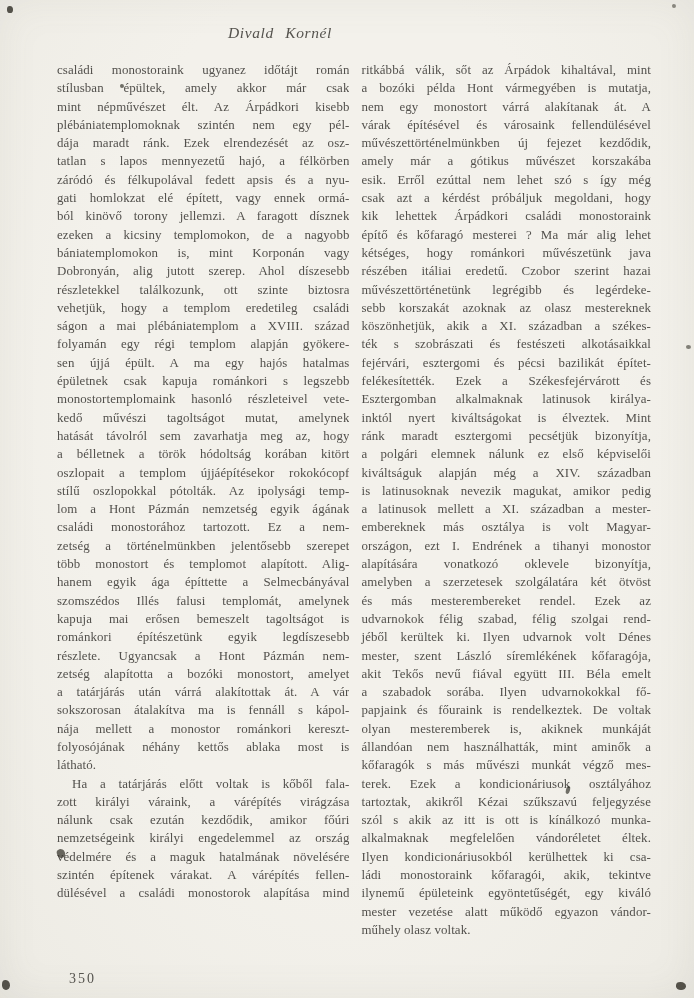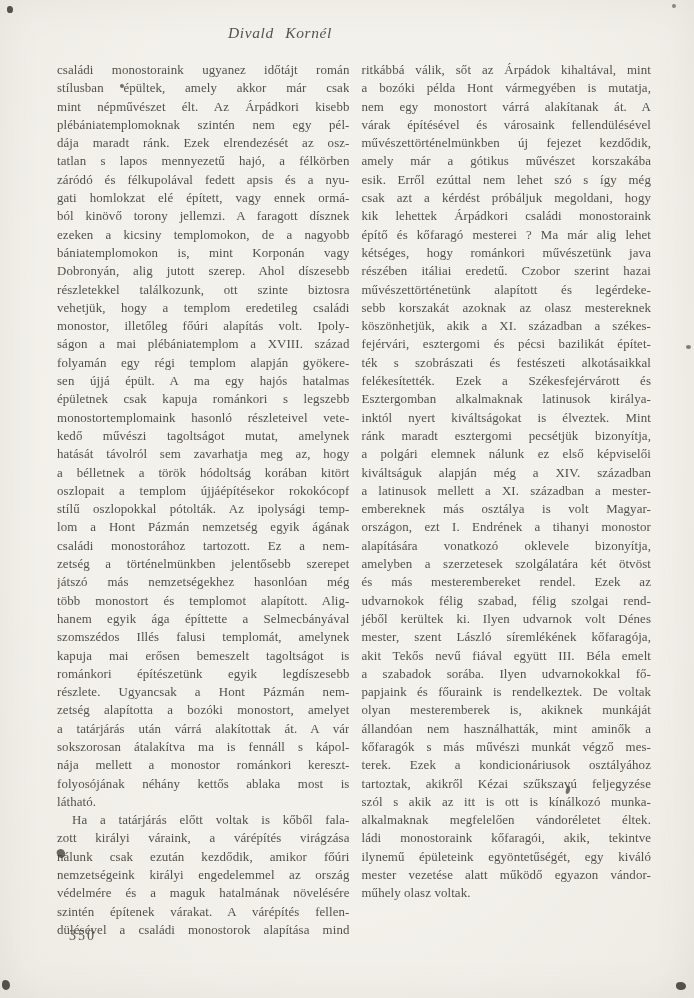--- a/index.html
+++ b/index.html
@@ -43,21 +43,21 @@
     letter-spacing:0.1px;
     text-align:justify;
     text-align-last:justify;
     overflow:hidden;
     color:#52504c;
   }
   .line.end{text-align-last:left;}
   .line.indent{text-indent:15px;}
   .pagenum{
     position:absolute;
-    top:928px;left:69px;
+    top:971px;left:69px;
     font-size:14px;
     letter-spacing:2px;
     color:#56544f;
   }
   .speck{
     position:absolute;
     background:#39372f;
     border-radius:45% 55% 50% 50%;
     opacity:0.85;
   }
@@ -85,35 +85,33 @@
         <div class="line">dája maradt ránk. Ezek elrendezését az osz-</div>
         <div class="line">tatlan s lapos mennyezetű hajó, a félkörben</div>
         <div class="line">záródó és félkupolával fedett apsis és a nyu-</div>
         <div class="line">gati homlokzat elé épített, vagy ennek ormá-</div>
         <div class="line">ból kinövő torony jellemzi. A faragott dísznek</div>
         <div class="line">ezeken a kicsiny templomokon, de a nagyobb</div>
         <div class="line">bániatemplomokon is, mint Korponán vagy</div>
         <div class="line">Dobronyán, alig jutott szerep. Ahol díszesebb</div>
         <div class="line">részletekkel találkozunk, ott szinte biztosra</div>
         <div class="line">vehetjük, hogy a templom eredetileg családi</div>
-        <div class="line">monostor, illetőleg főúri alapítás volt. Ipoly-</div>
         <div class="line">ságon a mai plébániatemplom a XVIII. század</div>
         <div class="line">folyamán egy régi templom alapján gyökere-</div>
         <div class="line">sen újjá épült. A ma egy hajós hatalmas</div>
         <div class="line">épületnek csak kapuja románkori s legszebb</div>
         <div class="line">monostortemplomaink hasonló részleteivel vete-</div>
         <div class="line">kedő művészi tagoltságot mutat, amelynek</div>
         <div class="line">hatását távolról sem zavarhatja meg az, hogy</div>
         <div class="line">a bélletnek a török hódoltság korában kitört</div>
         <div class="line">oszlopait a templom újjáépítésekor rokokócopf</div>
         <div class="line">stílű oszlopokkal pótolták. Az ipolysági temp-</div>
         <div class="line">lom a Hont Pázmán nemzetség egyik ágának</div>
         <div class="line">családi monostorához tartozott. Ez a nem-</div>
         <div class="line">zetség a történelmünkben jelentősebb szerepet</div>
-        <div class="line">játszó más nemzetségekhez hasonlóan még</div>
         <div class="line">több monostort és templomot alapított. Alig-</div>
         <div class="line">hanem egyik ága építtette a Selmecbányával</div>
         <div class="line">szomszédos Illés falusi templomát, amelynek</div>
         <div class="line">kapuja mai erősen bemeszelt tagoltságot is</div>
         <div class="line">románkori építészetünk egyik legdíszesebb</div>
         <div class="line">részlete. Ugyancsak a Hont Pázmán nem-</div>
         <div class="line">zetség alapította a bozóki monostort, amelyet</div>
         <div class="line">a tatárjárás után várrá alakítottak át. A vár</div>
         <div class="line">sokszorosan átalakítva ma is fennáll s kápol-</div>
         <div class="line">nája mellett a monostor románkori kereszt-</div>
@@ -133,50 +131,52 @@
         <div class="line">nem egy monostort várrá alakítanak át. A</div>
         <div class="line">várak építésével és városaink fellendülésével</div>
         <div class="line">művészettörténelmünkben új fejezet kezdődik,</div>
         <div class="line">amely már a gótikus művészet korszakába</div>
         <div class="line">esik. Erről ezúttal nem lehet szó s így még</div>
         <div class="line">csak azt a kérdést próbáljuk megoldani, hogy</div>
         <div class="line">kik lehettek Árpádkori családi monostoraink</div>
         <div class="line">építő és kőfaragó mesterei ? Ma már alig lehet</div>
         <div class="line">kétséges, hogy románkori művészetünk java</div>
         <div class="line">részében itáliai eredetű. Czobor szerint hazai</div>
-        <div class="line">művészettörténetünk alapított és legérdeke-</div>
+        <div class="line">művészettörténetünk legrégibb és legérdeke-</div>
         <div class="line">sebb korszakát azoknak az olasz mestereknek</div>
         <div class="line">köszönhetjük, akik a XI. században a székes-</div>
+        <div class="line">ték s szobrászati és festészeti alkotásaikkal</div>
         <div class="line">fejérvári, esztergomi és pécsi bazilikát építet-</div>
-        <div class="line">ték s szobrászati és festészeti alkotásaikkal</div>
         <div class="line">felékesítették. Ezek a Székesfejérvárott és</div>
         <div class="line">Esztergomban alkalmaknak latinusok királya-</div>
         <div class="line">inktól nyert kiváltságokat is élveztek. Mint</div>
         <div class="line">ránk maradt esztergomi pecsétjük bizonyítja,</div>
         <div class="line">a polgári elemnek nálunk ez első képviselői</div>
         <div class="line">kiváltságuk alapján még a XIV. században</div>
+        <div class="line">is latinusoknak nevezik magukat, amikor pedig</div>
         <div class="line">a latinusok mellett a XI. században a mester-</div>
         <div class="line">embereknek más osztálya is volt Magyar-</div>
         <div class="line">országon, ezt I. Endrének a tihanyi monostor</div>
         <div class="line">alapítására vonatkozó oklevele bizonyítja,</div>
         <div class="line">amelyben a szerzetesek szolgálatára két ötvöst</div>
         <div class="line">és más mesterembereket rendel. Ezek az</div>
         <div class="line">udvarnokok félig szabad, félig szolgai rend-</div>
         <div class="line">jéből kerültek ki. Ilyen udvarnok volt Dénes</div>
         <div class="line">mester, szent László síremlékének kőfaragója,</div>
         <div class="line">akit Tekős nevű fiával együtt III. Béla emelt</div>
         <div class="line">a szabadok sorába. Ilyen udvarnokokkal fő-</div>
         <div class="line">papjaink és főuraink is rendelkeztek. De voltak</div>
         <div class="line">olyan mesteremberek is, akiknek munkáját</div>
         <div class="line">állandóan nem használhatták, mint aminők a</div>
         <div class="line">kőfaragók s más művészi munkát végző mes-</div>
         <div class="line">terek. Ezek a kondicionáriusok osztályához</div>
         <div class="line">tartoztak, akikről Kézai szűkszavú feljegyzése</div>
         <div class="line">szól s akik az itt is ott is kínálkozó munka-</div>
         <div class="line">alkalmaknak megfelelően vándoréletet éltek.</div>
+        <div class="line">Ilyen kondicionáriusokból kerülhettek ki csa-</div>
         <div class="line">ládi monostoraink kőfaragói, akik, tekintve</div>
         <div class="line">ilynemű épületeink egyöntetűségét, egy kiváló</div>
         <div class="line">mester vezetése alatt működő egyazon vándor-</div>
         <div class="line end">műhely olasz voltak.</div>
       </div>
   </div>
 
   <div class="pagenum">350</div>
 
   <div class="speck s1"></div>

